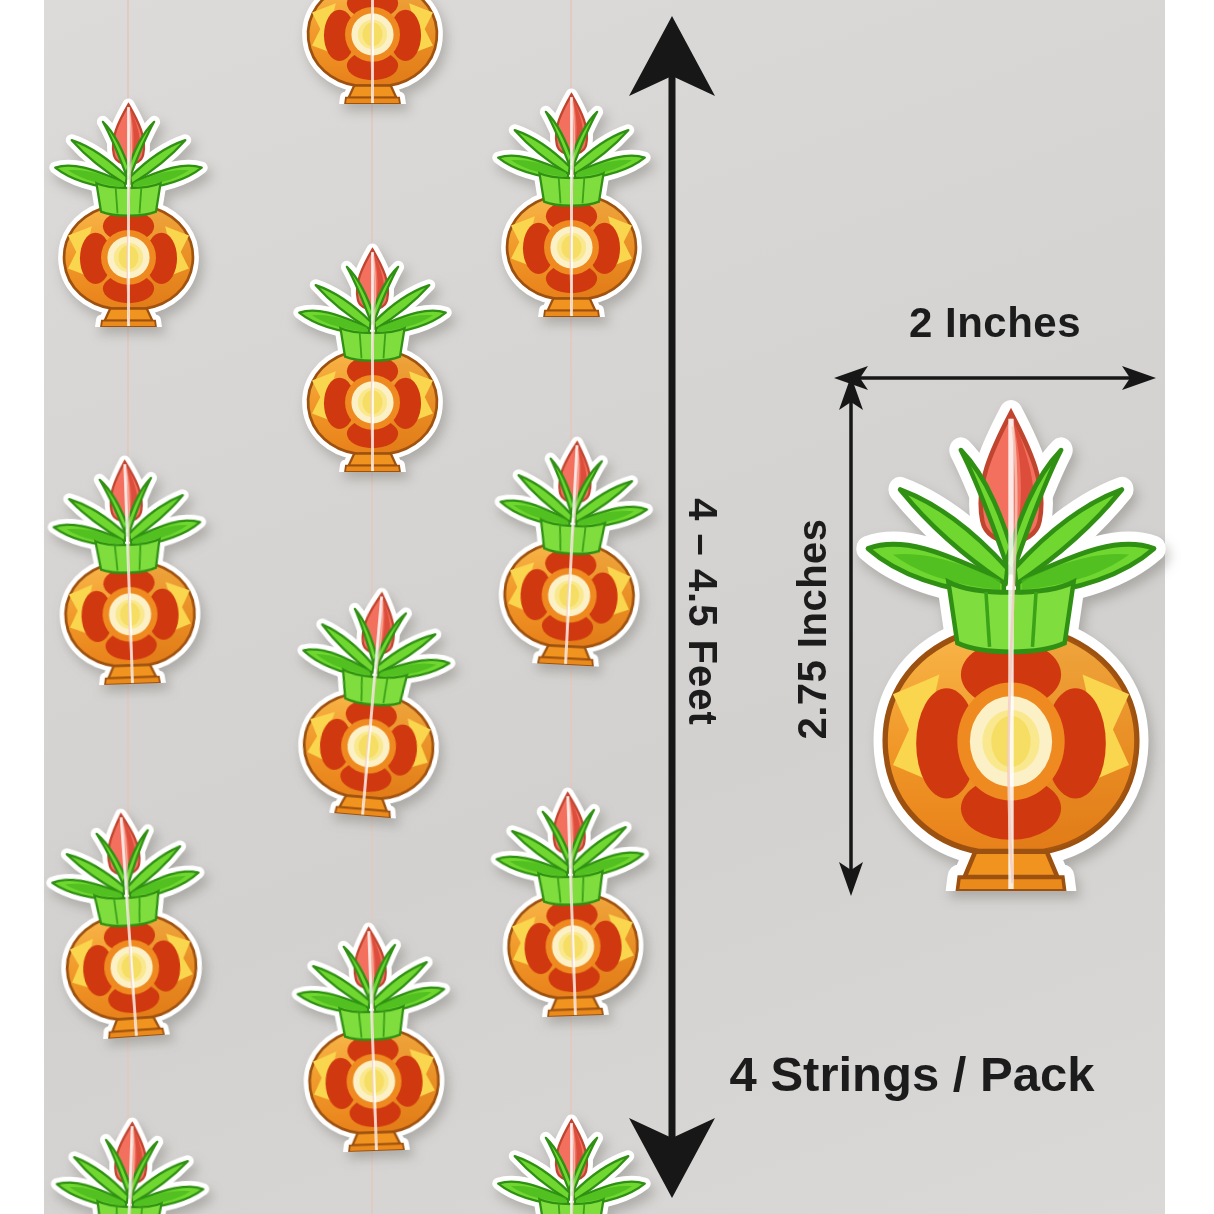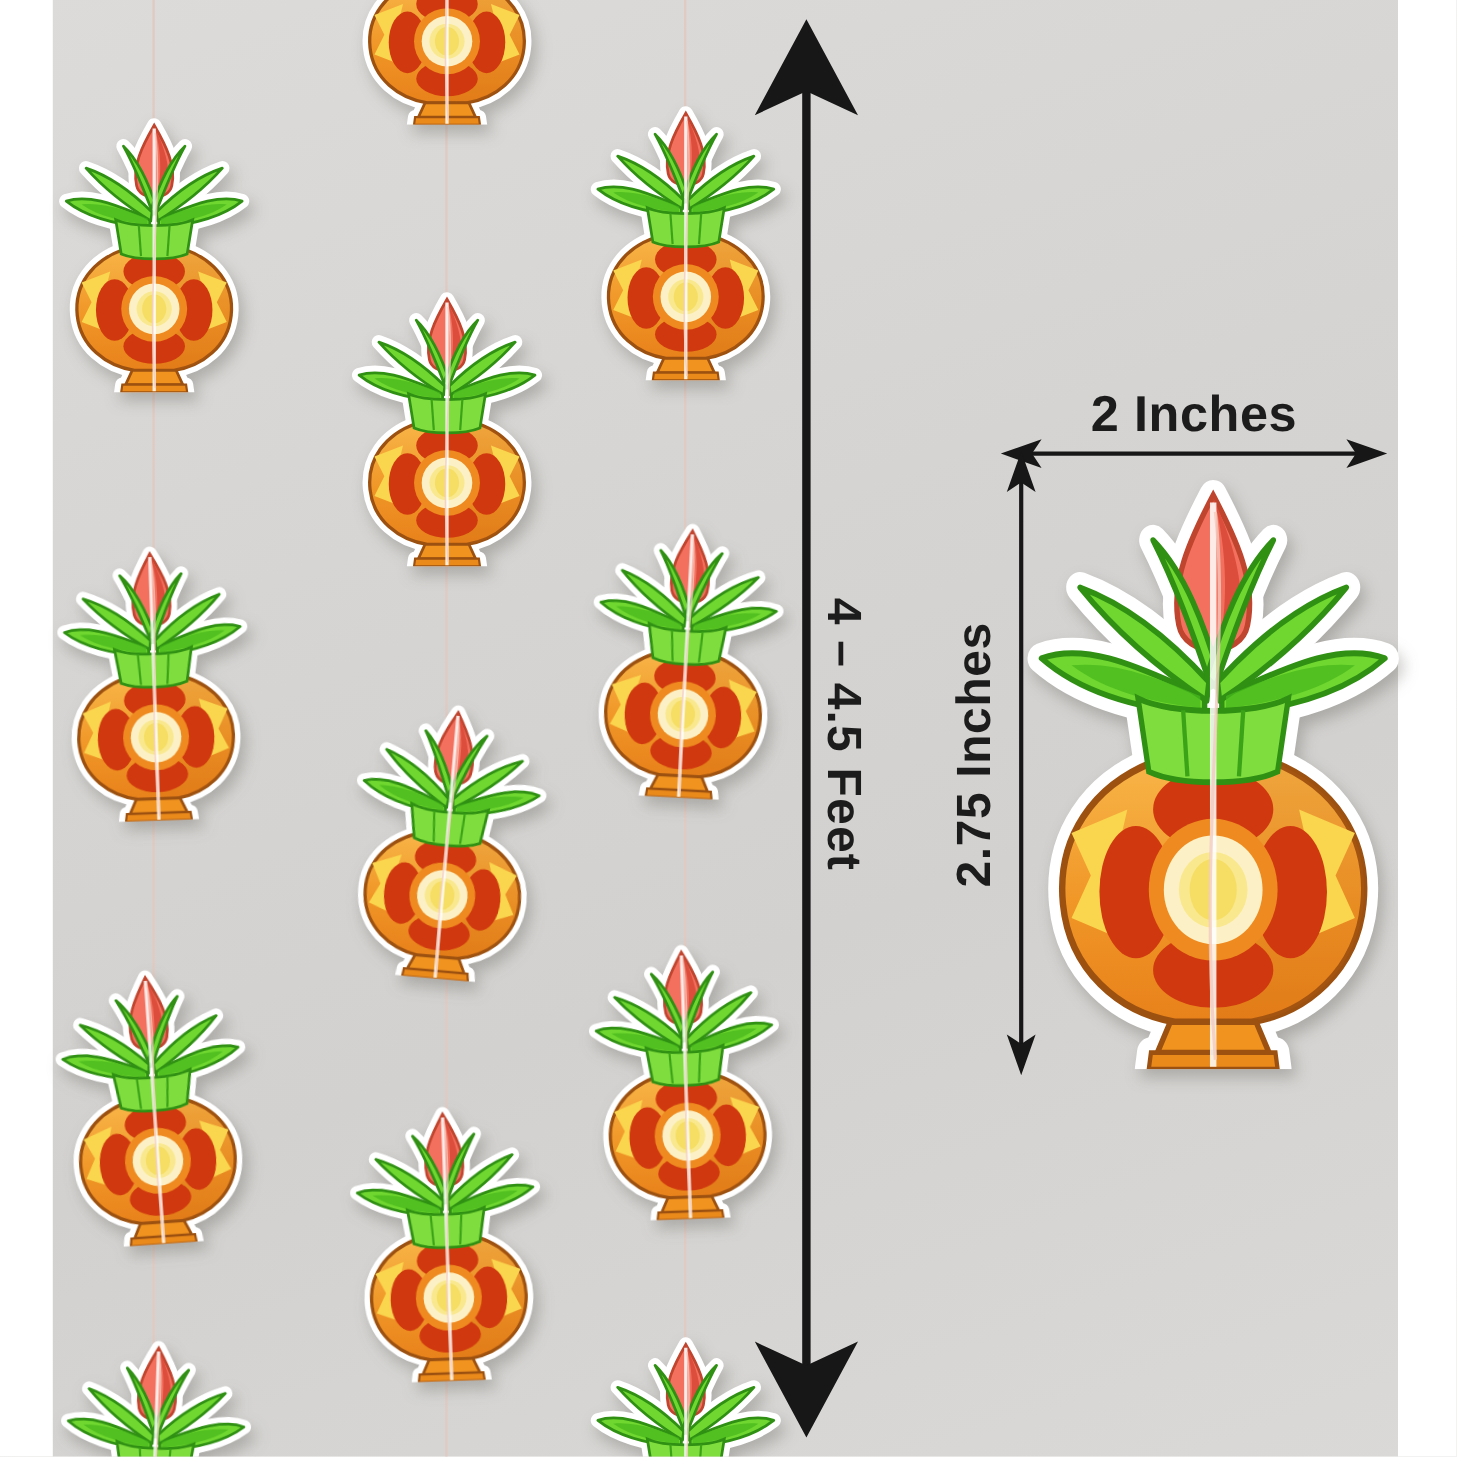--- a/index.html
+++ b/index.html
@@ -14,21 +14,21 @@
   .thread{position:absolute;top:0;height:1214px;width:2px;background:var(--thread,#e0cbc2);z-index:2;}
   .kalash{position:absolute;z-index:3;filter:drop-shadow(4px 7px 6px rgba(70,64,58,.28));}
   .closeup{z-index:3;}
   .dim-svg{position:absolute;z-index:5;overflow:visible;}
   .arrow-fill{fill:var(--arrow,#171717);}
   .arrow-line{stroke:var(--arrow,#171717);fill:none;}
   .label{
     position:absolute;z-index:6;color:var(--ink,#1c1c1c);
     white-space:nowrap;line-height:1.1;
   }
-  .lbl-width{left:832px;top:322px;width:326px;text-align:center;font-size:42px;font-weight:600;letter-spacing:.5px;}
+  .lbl-width{left:832px;top:300px;width:326px;text-align:center;font-size:42px;font-weight:600;letter-spacing:.5px;}
   .lbl-motif-h{left:812px;top:629px;transform:translate(-50%,-50%) rotate(-90deg);font-size:40px;font-weight:600;letter-spacing:.5px;}
   .lbl-height{left:703px;top:612px;transform:translate(-50%,-50%) rotate(90deg);font-size:40px;font-weight:600;letter-spacing:1px;}
   .lbl-pack{left:702px;top:1048px;width:420px;text-align:center;font-size:49px;font-weight:700;letter-spacing:0px;}
   #symbol-holder{position:absolute;width:0;height:0;overflow:hidden;}
 </style>
 </head>
 <body>
 
 <div id="stage" style="--arrow: #171717; --ink: #1c1c1c; --thread: #e0cbc2; --strip: #ffffff;">
 
@@ -164,14 +164,15 @@
 
   <svg class="dim-svg" style="left:833px;top:374px;width:36px;height:524px;" viewBox="0 0 36 524">
     <line class="arrow-line" x1="18" y1="8" x2="18" y2="516" stroke-width="3.5"></line>
     <path class="arrow-fill" d="M18 2 L6 36 L18 28 L30 36 Z"></path>
     <path class="arrow-fill" d="M18 522 L6 488 L18 496 L30 488 Z"></path>
   </svg>
 
   <div class="label lbl-width">2 Inches</div>
   <div class="label lbl-motif-h">2.75 Inches</div>
   <div class="label lbl-height">4 – 4.5 Feet</div>
+  <div class="label lbl-pack">4 Strings / Pack</div>
 
 </div>
 
 </body></html>

